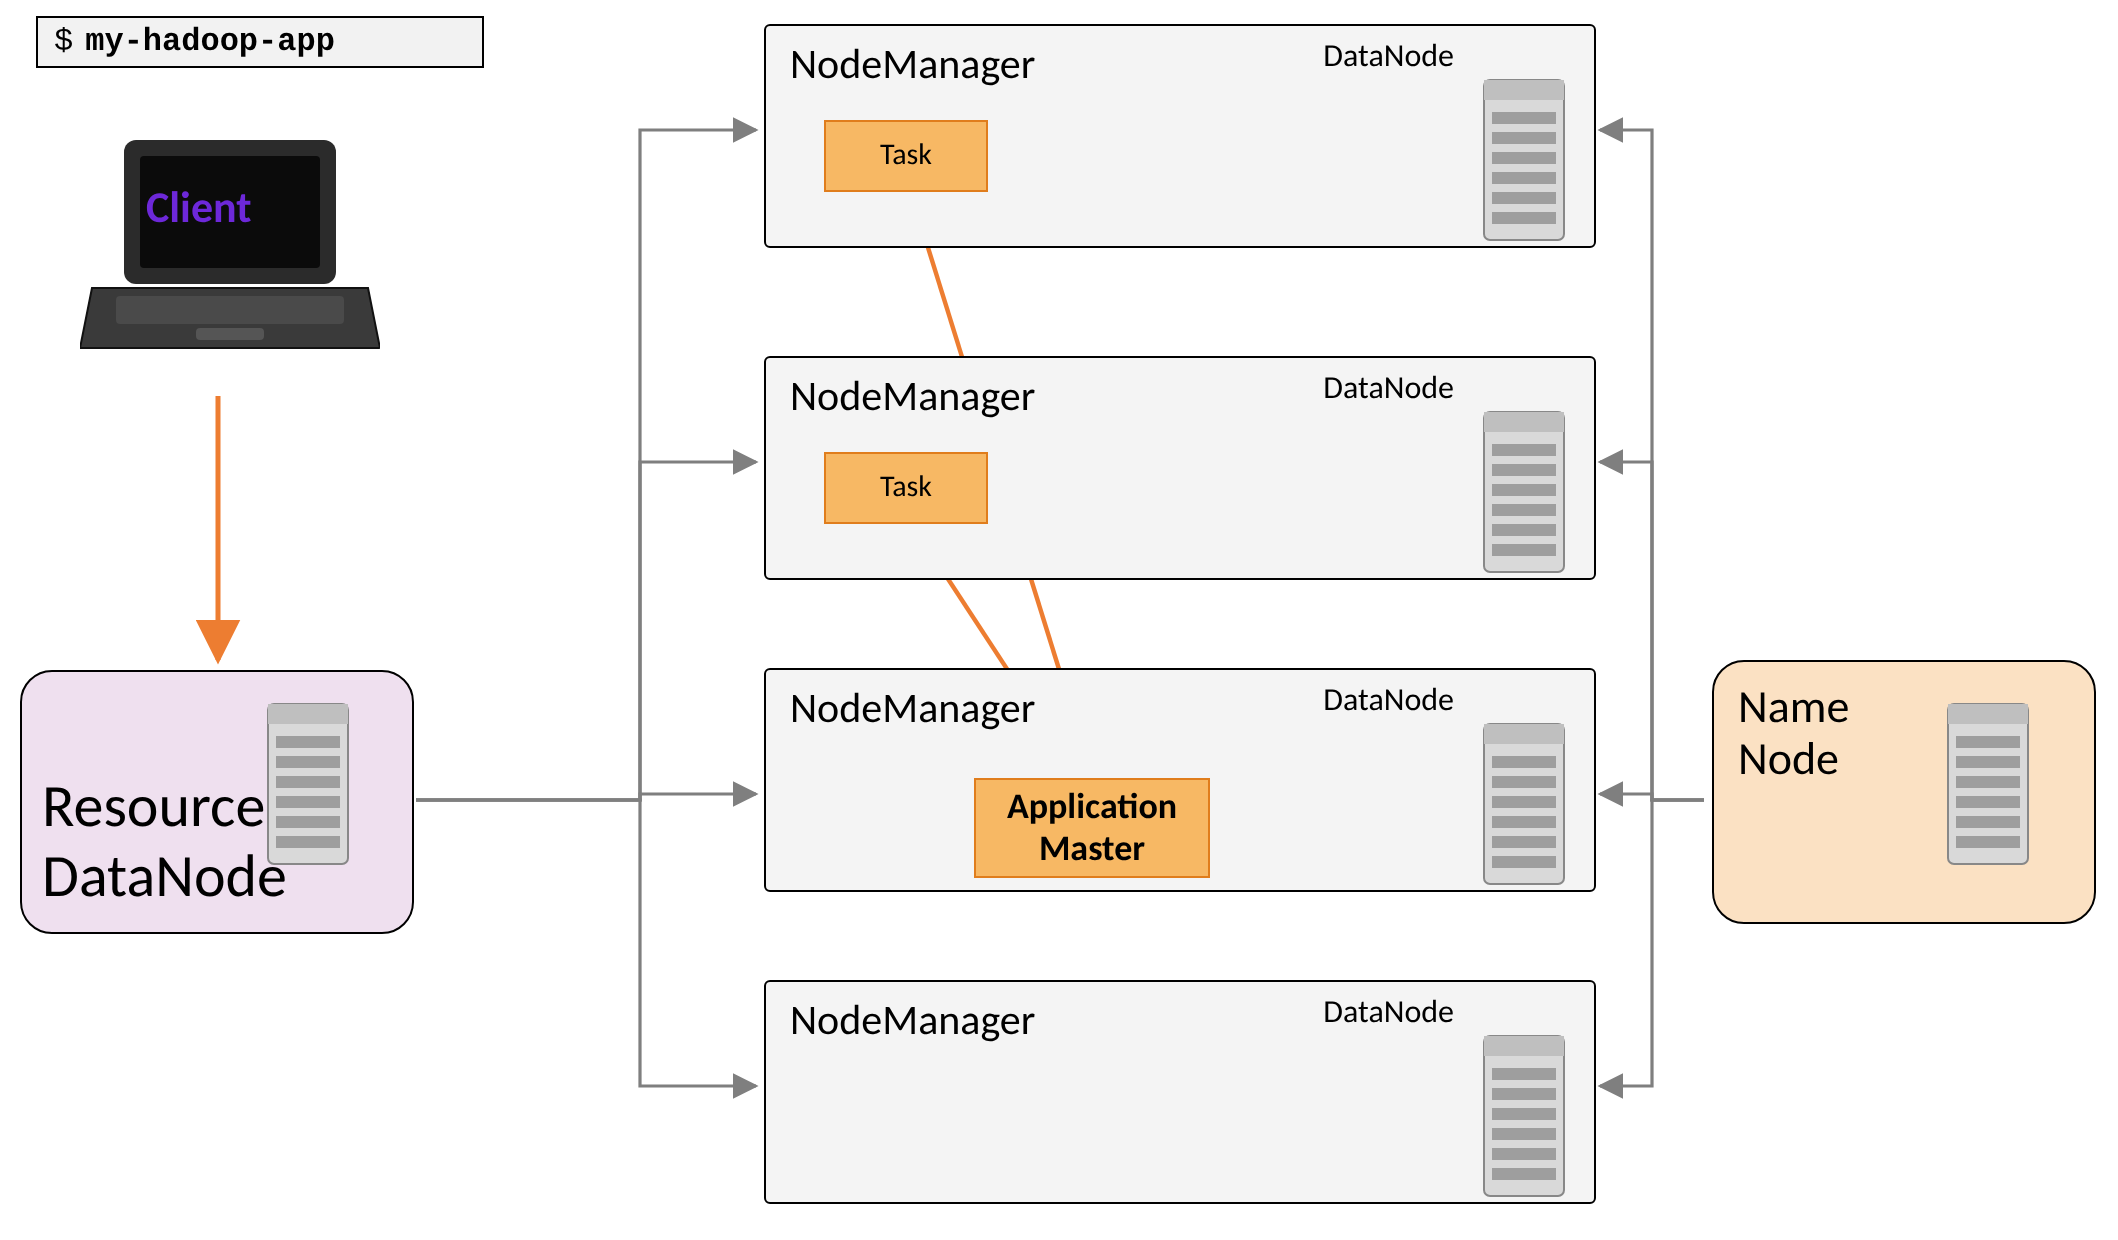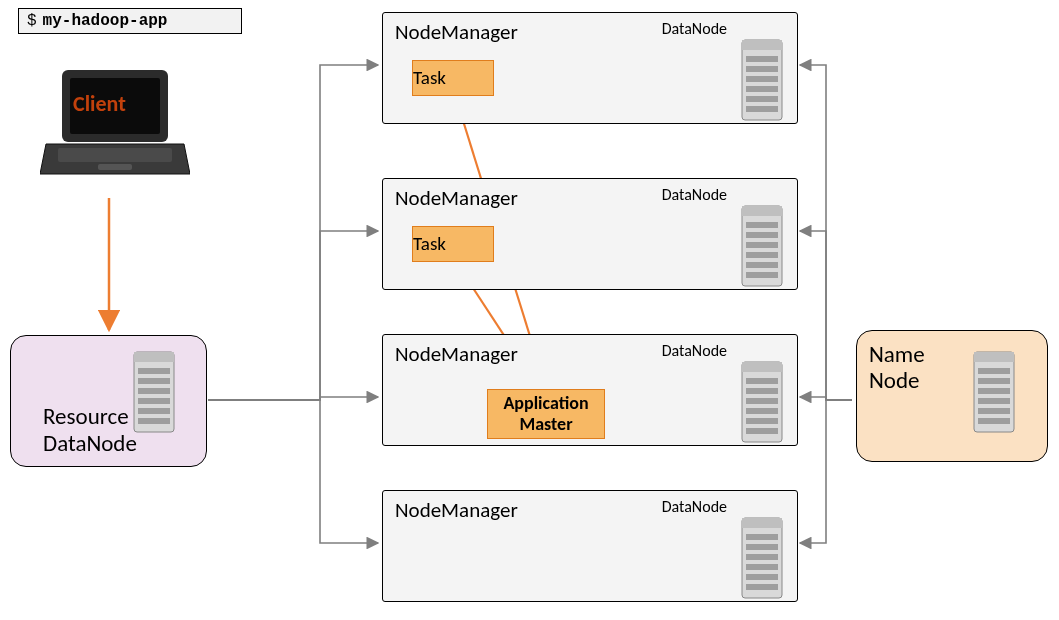--- a/index.html
+++ b/index.html
@@ -44,31 +44,30 @@
     position: absolute;
     left: 10px; top: 335px;
     width: 195px; height: 130px;
     background: #efe0ef;
     border: 1.5px solid #000;
     border-radius: 16px;
   }
   .rm-label {
     position: absolute;
     left: 10px; bottom: 10px;
-    font-size: 23px;
+    font-size: 30px;
     line-height: 1.15;
-    margin-left: 22px;
   }
 
   
   .client-label {
     position: absolute;
     left: 73px; top: 90px;
     font-size: 22px;
-    color: #c2410c;
+    color: #6d28d9;
     font-weight: bold;
   }
 
   
   .nm-box {
     position: absolute;
     left: 382px;
     width: 414px; height: 110px;
     background: #f4f4f4;
     border: 1.5px solid #000;
@@ -86,21 +85,22 @@
   .dn-label {
     position: absolute;
     right: 70px; top: 6px;
     font-size: 16px;
   }
 
   .task-box {
     position: absolute;
     background: #f7b864;
     border: 1.5px solid #e07d1c;
-    font-size: 19px;
+    text-align: center;
+    font-size: 15px;
     line-height: 34px;
     width: 80px; height: 34px;
   }
   .task1 { left: 412px; top: 60px; }
   .task2 { left: 412px; top: 226px; }
 
   .am-box {
     position: absolute;
     left: 487px; top: 378px;
     width: 116px; height: 48px;

